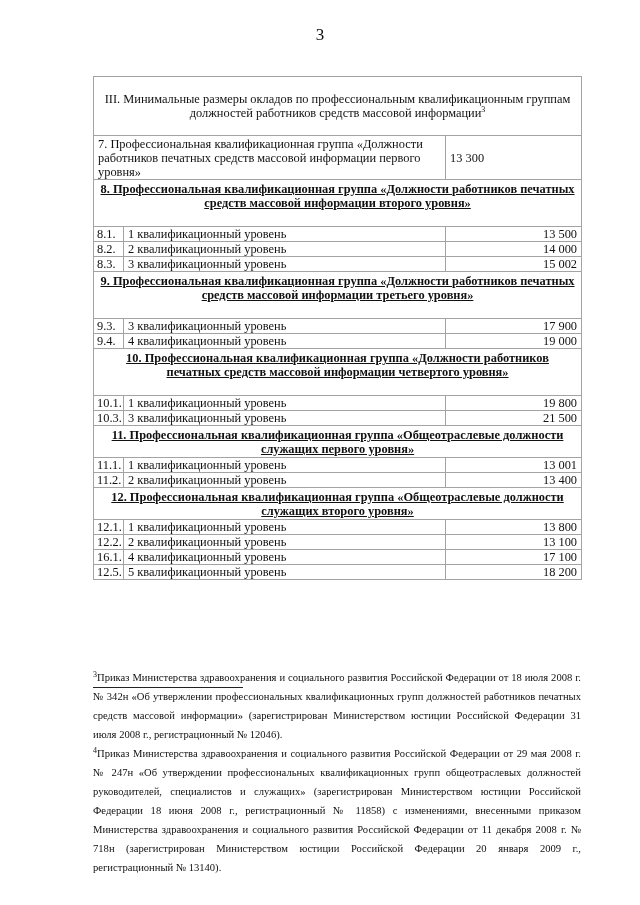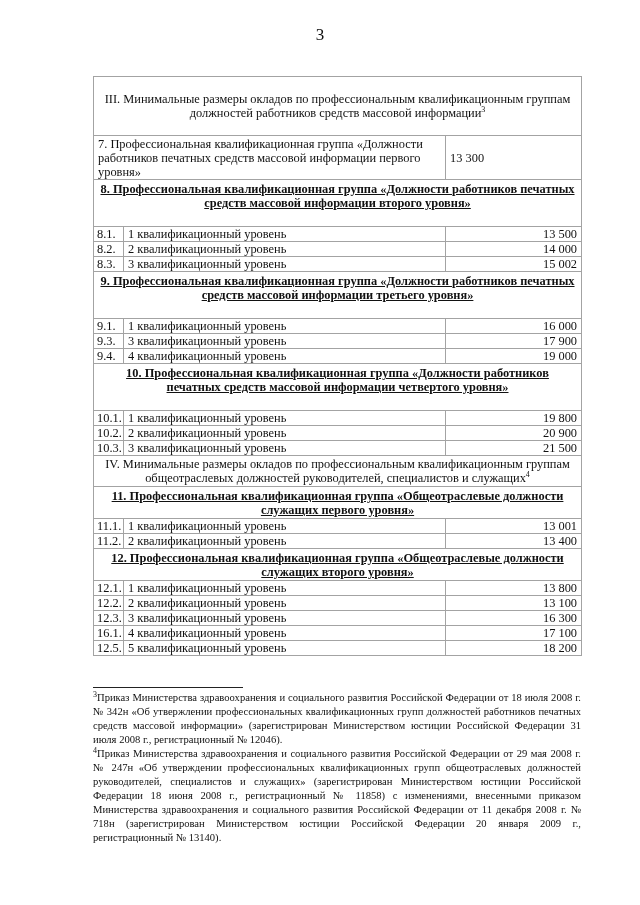--- a/index.html
+++ b/index.html
@@ -18,21 +18,21 @@
   .grp-row.padded td { height: 44px; vertical-align: top; padding-top: 2px; }
   .grp-row.compact td { height: 31px; }
   .grp7 td { height: 43px; }
   .grp7 td.label { font-weight: normal; text-align: left; line-height: 14px; }
   .grp7 td.amount { font-weight: normal; text-align: left; }
   .lvl-row td { height: 14px; }
   .lvl-row td.num { text-align: left; padding-left: 3px; margin-left: 24px; }
   .lvl-row td.amount { text-align: right; }
   sup { font-size: 8px; vertical-align: top; position: relative; top: -3px; }
   .fn-rule { position: absolute; left: 93px; top: 687px; width: 150px; border-top: 1px solid #222; }
-  .footnotes { position: absolute; left: 93px; top: 691px; width: 488px; font-size: 10.6px; line-height: 14px; text-align: justify; }
+  .footnotes { position: absolute; left: 93px; top: 668px; width: 488px; font-size: 10.6px; line-height: 19px; text-align: justify; }
   .footnotes p { margin: 0; }
 </style>
 </head>
 <body>
 
 <div class="page-number">3</div>
 
 <table class="salary">
   <colgroup>
       <col class="c1">
@@ -65,57 +65,44 @@
     <tr class="lvl-row">
       <td class="num">8.3.</td>
       <td>3 квалификационный уровень</td>
       <td class="amount">15 002</td>
     </tr>
 
     <tr class="grp-row padded">
       <td colspan="3">9. Профессиональная квалификационная группа «Должности работников печатных средств массовой информации третьего уровня»</td>
     </tr>
     <tr class="lvl-row">
-      <td class="num">9.1.</td>
-      <td>1 квалификационный уровень</td>
-      <td class="amount">16 000</td>
-    </tr>
-    <tr class="lvl-row">
       <td class="num">9.3.</td>
       <td>3 квалификационный уровень</td>
       <td class="amount">17 900</td>
     </tr>
     <tr class="lvl-row">
       <td class="num">9.4.</td>
       <td>4 квалификационный уровень</td>
       <td class="amount">19 000</td>
     </tr>
 
     <tr class="grp-row padded">
       <td colspan="3">10. Профессиональная квалификационная группа «Должности работников печатных средств массовой информации четвертого уровня»</td>
     </tr>
     <tr class="lvl-row">
       <td class="num">10.1.</td>
       <td>1 квалификационный уровень</td>
       <td class="amount">19 800</td>
     </tr>
     <tr class="lvl-row">
-      <td class="num">10.2.</td>
-      <td>2 квалификационный уровень</td>
-      <td class="amount">20 900</td>
-    </tr>
-    <tr class="lvl-row">
       <td class="num">10.3.</td>
       <td>3 квалификационный уровень</td>
       <td class="amount">21 500</td>
     </tr>
 
-    <tr class="sec-row short">
-      <td colspan="3"><span>IV. Минимальные размеры окладов  по профессиональным квалификационным группам общеотраслевых должностей руководителей, специалистов и служащих</span><sup>4</sup></td>
-    </tr>
 
     <tr class="grp-row compact">
       <td colspan="3">11. Профессиональная квалификационная группа «Общеотраслевые должности служащих первого уровня»</td>
     </tr>
     <tr class="lvl-row">
       <td class="num">11.1.</td>
       <td>1 квалификационный уровень</td>
       <td class="amount">13 001</td>
     </tr>
     <tr class="lvl-row">
@@ -131,25 +118,20 @@
       <td class="num">12.1.</td>
       <td>1 квалификационный уровень</td>
       <td class="amount">13 800</td>
     </tr>
     <tr class="lvl-row">
       <td class="num">12.2.</td>
       <td>2 квалификационный уровень</td>
       <td class="amount">13 100</td>
     </tr>
     <tr class="lvl-row">
-      <td class="num">12.3.</td>
-      <td>3 квалификационный уровень</td>
-      <td class="amount">16 300</td>
-    </tr>
-    <tr class="lvl-row">
       <td class="num">16.1.</td>
       <td>4 квалификационный уровень</td>
       <td class="amount">17 100</td>
     </tr>
     <tr class="lvl-row">
       <td class="num">12.5.</td>
       <td>5 квалификационный уровень</td>
       <td class="amount">18 200</td>
     </tr>
   </tbody>

